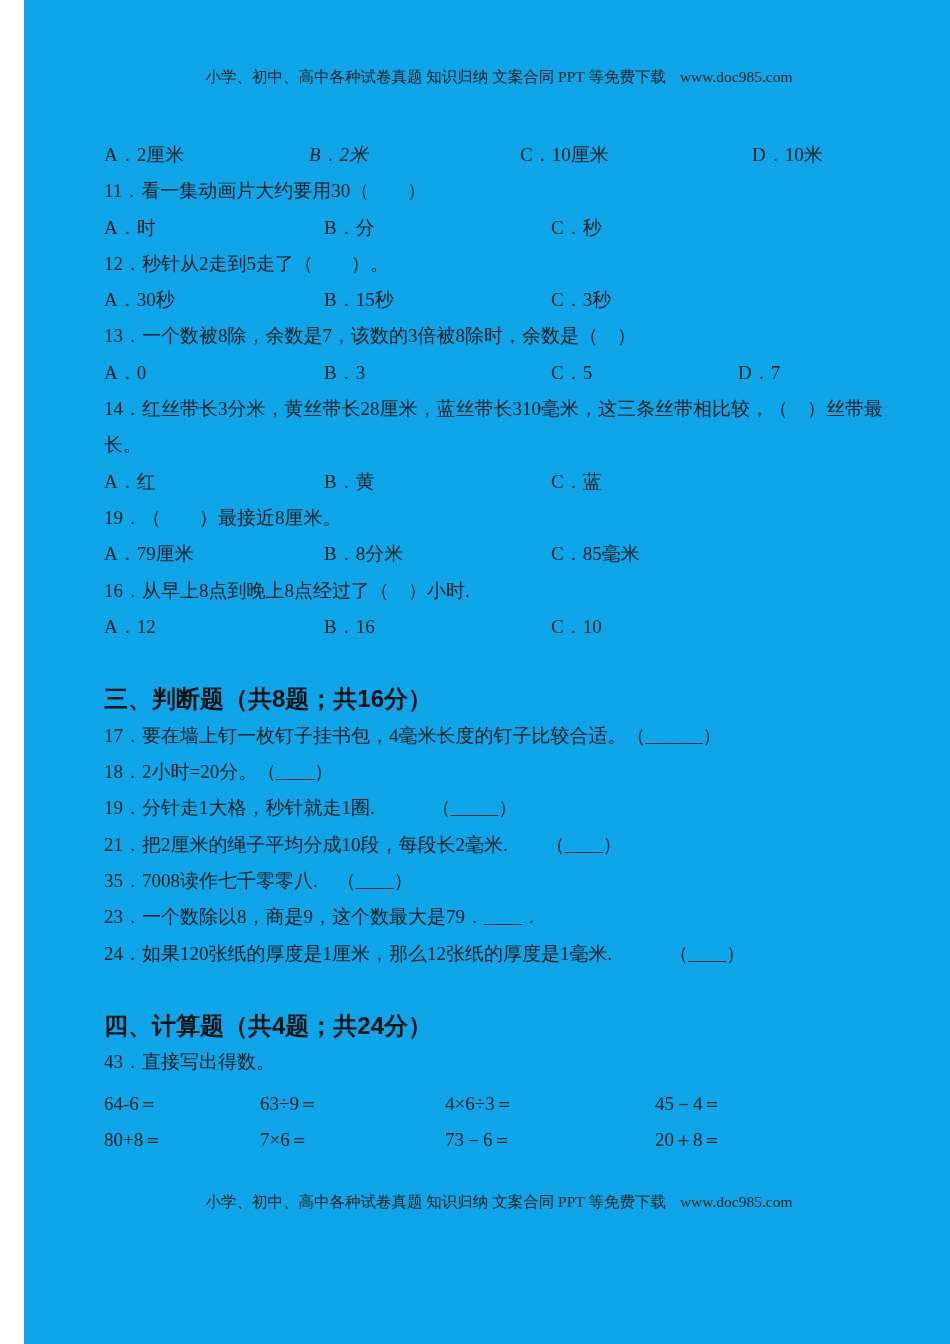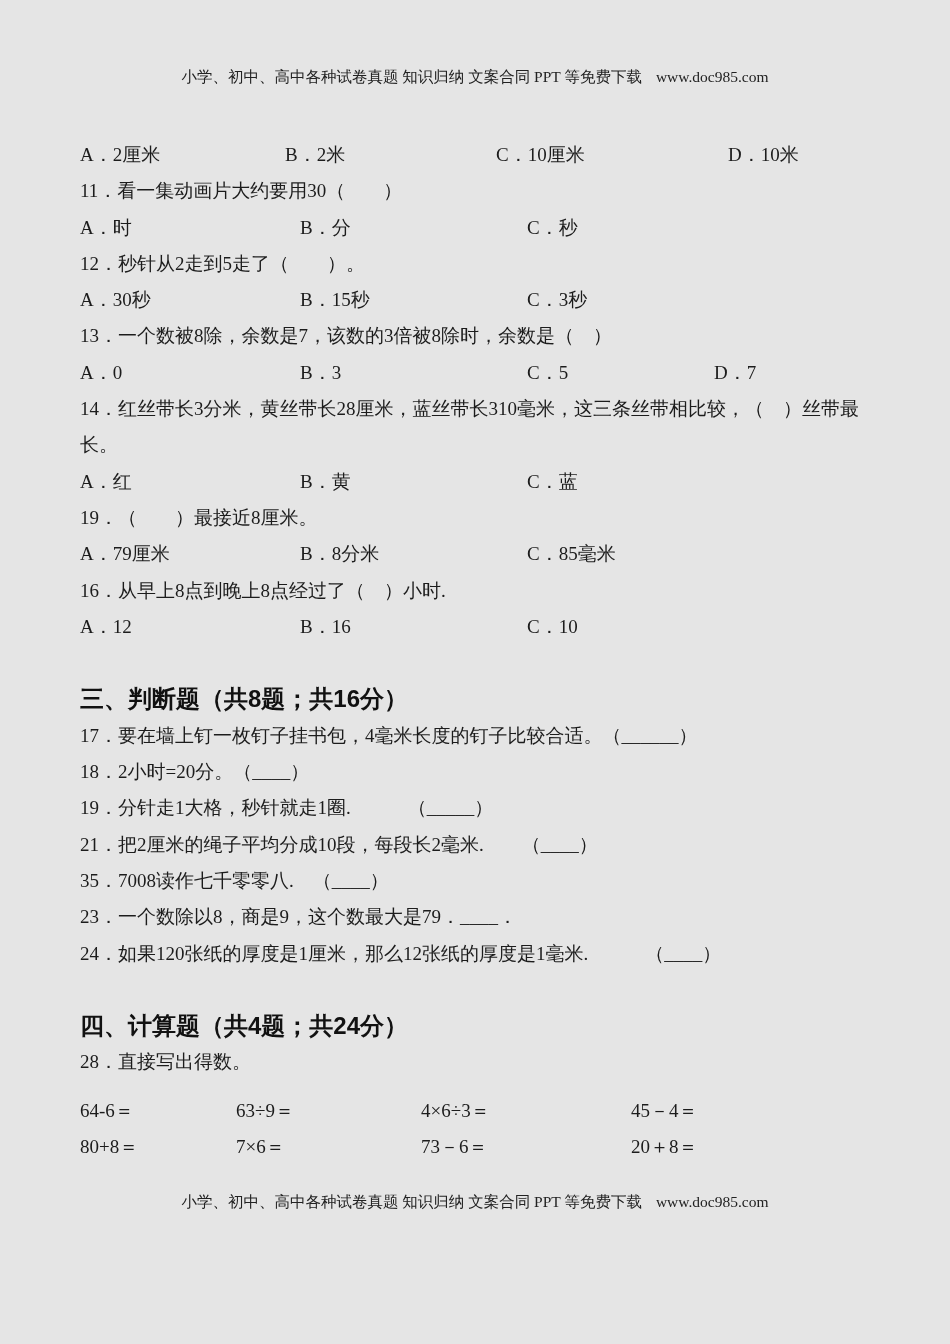--- a/index.html
+++ b/index.html
@@ -4,21 +4,21 @@
 <style>
   * { margin: 0; padding: 0; box-sizing: border-box; }
   html, body { background: #ffffff; }
   body {
     width: 950px; height: 1344px;
     position: relative;
     overflow: hidden;
     font-family: "Liberation Serif", "DejaVu Serif", serif;
     color: #1c1c1c;
   }
-  .page { position: absolute; inset: 0; background: #e5e5e5; }
+  .page { position: absolute; inset: 0; background: #0ea5e9; margin-left: 24px; }
 
   .doc-note {
     position: absolute; left: 0; width: 950px;
     text-align: center;
     font-size: 15.5px;
     color: #222222;
     white-space: nowrap;
   }
   .doc-note .url { margin-left: 14px; }
   .doc-header { top: 67px; }
@@ -32,34 +32,34 @@
     line-height: 36.3px;
   }
   .line { height: 36.3px; white-space: nowrap; }
 
   .opt-row { position: relative; }
   .opt { position: absolute; top: 0; white-space: nowrap; }
   .opt.a { left: 0; }
   .opt.b { left: 220px; }
   .opt.c { left: 447px; }
   .opt.d { left: 634px; }
-  .first4 .opt.b { left: 205px; }
+  .first4 .opt.b { left: 205px; font-style: italic; }
   .first4 .opt.c { left: 416px; }
   .first4 .opt.d { left: 648px; }
 
   .section-title {
     font-family: "Liberation Sans", "DejaVu Sans", sans-serif;
     font-weight: bold;
     font-size: 24px;
     color: #111111;
   }
   .gap-before { margin-top: 36.3px; }
 
   .expr-row { position: relative; }
-  .expr { position: absolute; top: 12px; white-space: nowrap; }
+  .expr { position: absolute; top: 5px; white-space: nowrap; }
   .expr.e0 { left: 0; }
   .expr.e1 { left: 156px; }
   .expr.e2 { left: 341px; }
   .expr.e3 { left: 551px; }
 </style>
 </head>
 <body>
 
 <div class="page">
 
@@ -123,21 +123,21 @@
     <div class="line section-title gap-before">三、判断题（共8题；共16分）</div>
     <div class="line">17．要在墙上钉一枚钉子挂书包，4毫米长度的钉子比较合适。（______）</div>
     <div class="line">18．2小时=20分。（____）</div>
     <div class="line">19．分针走1大格，秒针就走1圈.　　　（_____）</div>
     <div class="line">21．把2厘米的绳子平均分成10段，每段长2毫米.　　（____）</div>
     <div class="line">35．7008读作七千零零八.　（____）</div>
     <div class="line">23．一个数除以8，商是9，这个数最大是79．____．</div>
     <div class="line">24．如果120张纸的厚度是1厘米，那么12张纸的厚度是1毫米.　　　（____）</div>
 
     <div class="line section-title gap-before">四、计算题（共4题；共24分）</div>
-    <div class="line">28．直接写出得数。</div>
+    <div class="line">43．直接写出得数。</div>
 
     <div class="line expr-row">
       <span class="expr e0">64-6＝</span>
       <span class="expr e1">63÷9＝</span>
       <span class="expr e2">4×6÷3＝</span>
       <span class="expr e3">45－4＝</span>
     </div>
     <div class="line expr-row">
       <span class="expr e0">80+8＝</span>
       <span class="expr e1">7×6＝</span>

